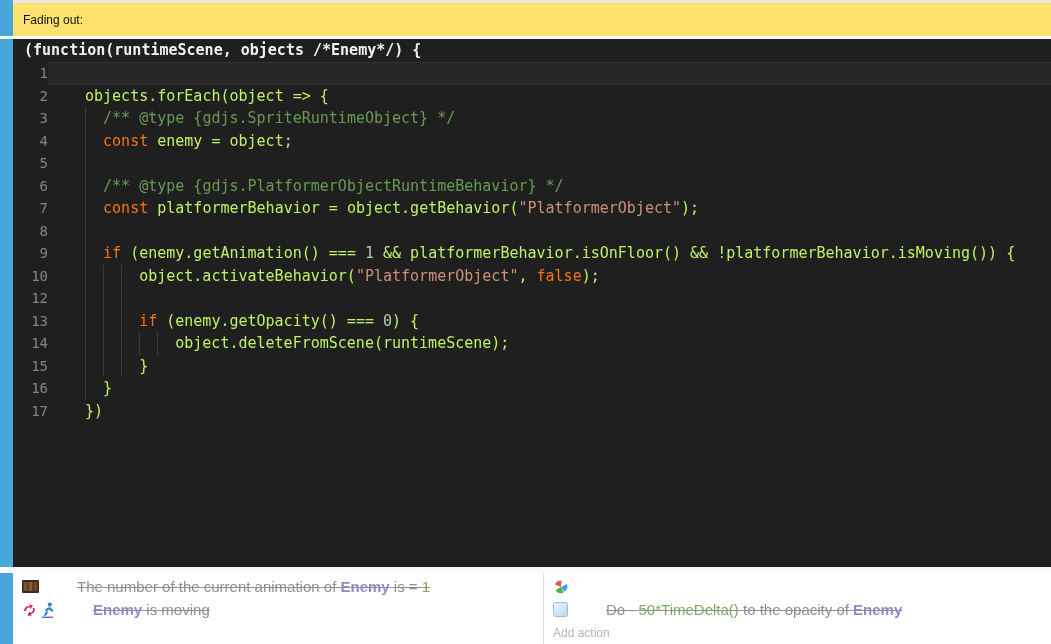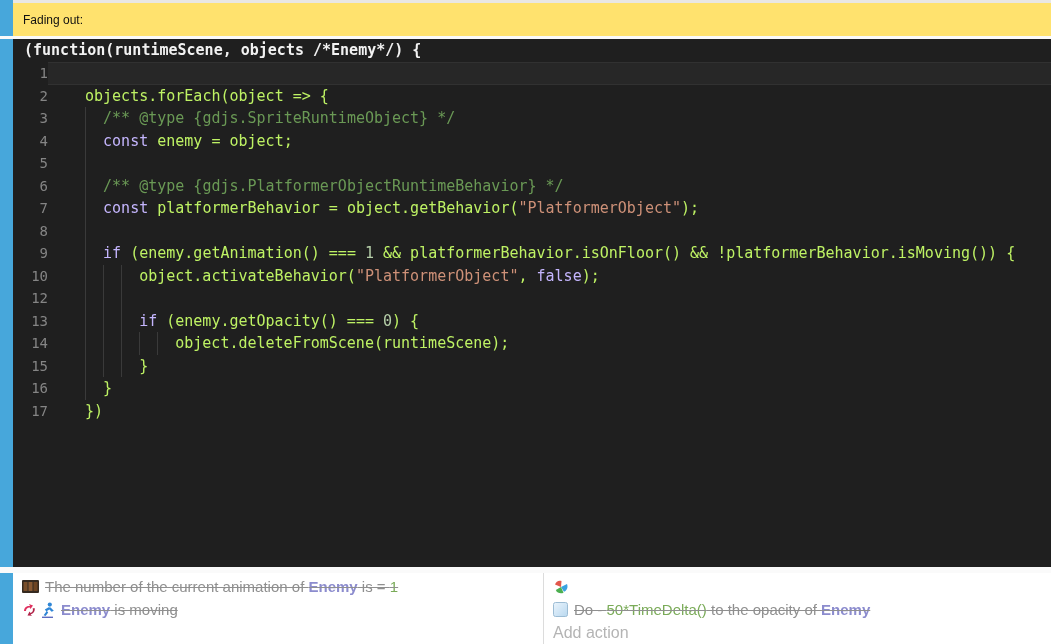--- a/index.html
+++ b/index.html
@@ -28,42 +28,42 @@
   .codeblock { flex:1; background:#1F1F1F; display:flex; flex-direction:column; overflow:hidden;
                font-family:"DejaVu Sans Mono","Liberation Mono",monospace; font-size:15px; }
   .code-header { height:23px; line-height:23px; padding-left:11px; white-space:pre;
                  color:#F2F2F2; font-weight:bold; }
   .code-lines { flex:none; }
   .line { display:flex; height:22.5px; line-height:22.5px; white-space:pre; }
   .ln { width:35px; flex:none; text-align:right; color:#858585; font-size:14px; }
   .lc { flex:1; padding-left:37px; color:#DCDCDC; }
   .lc.hl { background:#272727; box-shadow: inset 0 1px 0 #313131, inset 0 -1px 0 #313131; }
   .g { display:inline-block; width:2ch; height:100%; border-left:1px solid #3A3A3A; vertical-align:top; }
-  .kw  { color:#c4b5fd; }
+  .kw  { color:#f97316; }
   .str { color:#CE9178; }
   .num { color:#B5CEA8; }
   .com { color:#6A9955;margin-top:28px; }
   .pln { color:#bef264; }
   .code-filler { flex:1; }
   .code-footer { height:22px; line-height:22px; padding-left:3px; white-space:pre; }
 
   
   .events-row { height:71px; background:#FFFFFF; }
   .conditions-col { width:530px; flex:none; padding-top:2px; }
   .col-divider { width:1px; flex:none; background:#DCDCDC; }
   .actions-col { flex:1; padding-top:2px; }
   .evt-line { height:23px; display:flex; align-items:center; padding-left:9px; font-size:15px; cursor:pointer; }
   .evt-icons { display:flex; align-items:center; gap:3px; margin-right:6px; flex:none; }
   .evt-icons svg { display:block; }
-  .evt-text { color:#8F8F8F; text-decoration:line-through; text-decoration-color:#8F8F8F; white-space:pre; }
+  .evt-text { color:#8F8F8F; text-decoration:line-through; text-decoration-color:#8F8F8F; white-space:pre;margin-left:32px; }
   .evt-text .obj  { color:#8C8CCE; font-weight:bold; }
   .evt-text .expr { color:#7AAB58; }
   .evt-text .param{ color:#B2B2B2; }
   .add-action { height:23px; display:flex; align-items:center; padding-left:9px;
-                color:#B4B4B4; font-size:16px; cursor:pointer; }
+                color:#B4B4B4; font-size:12px; cursor:pointer; }
 </style>
 </head>
 <body>
 
 <div class="app">
 
   <div class="row topbar">
     <div class="strip"></div>
     <div class="rest"></div>
   </div>

